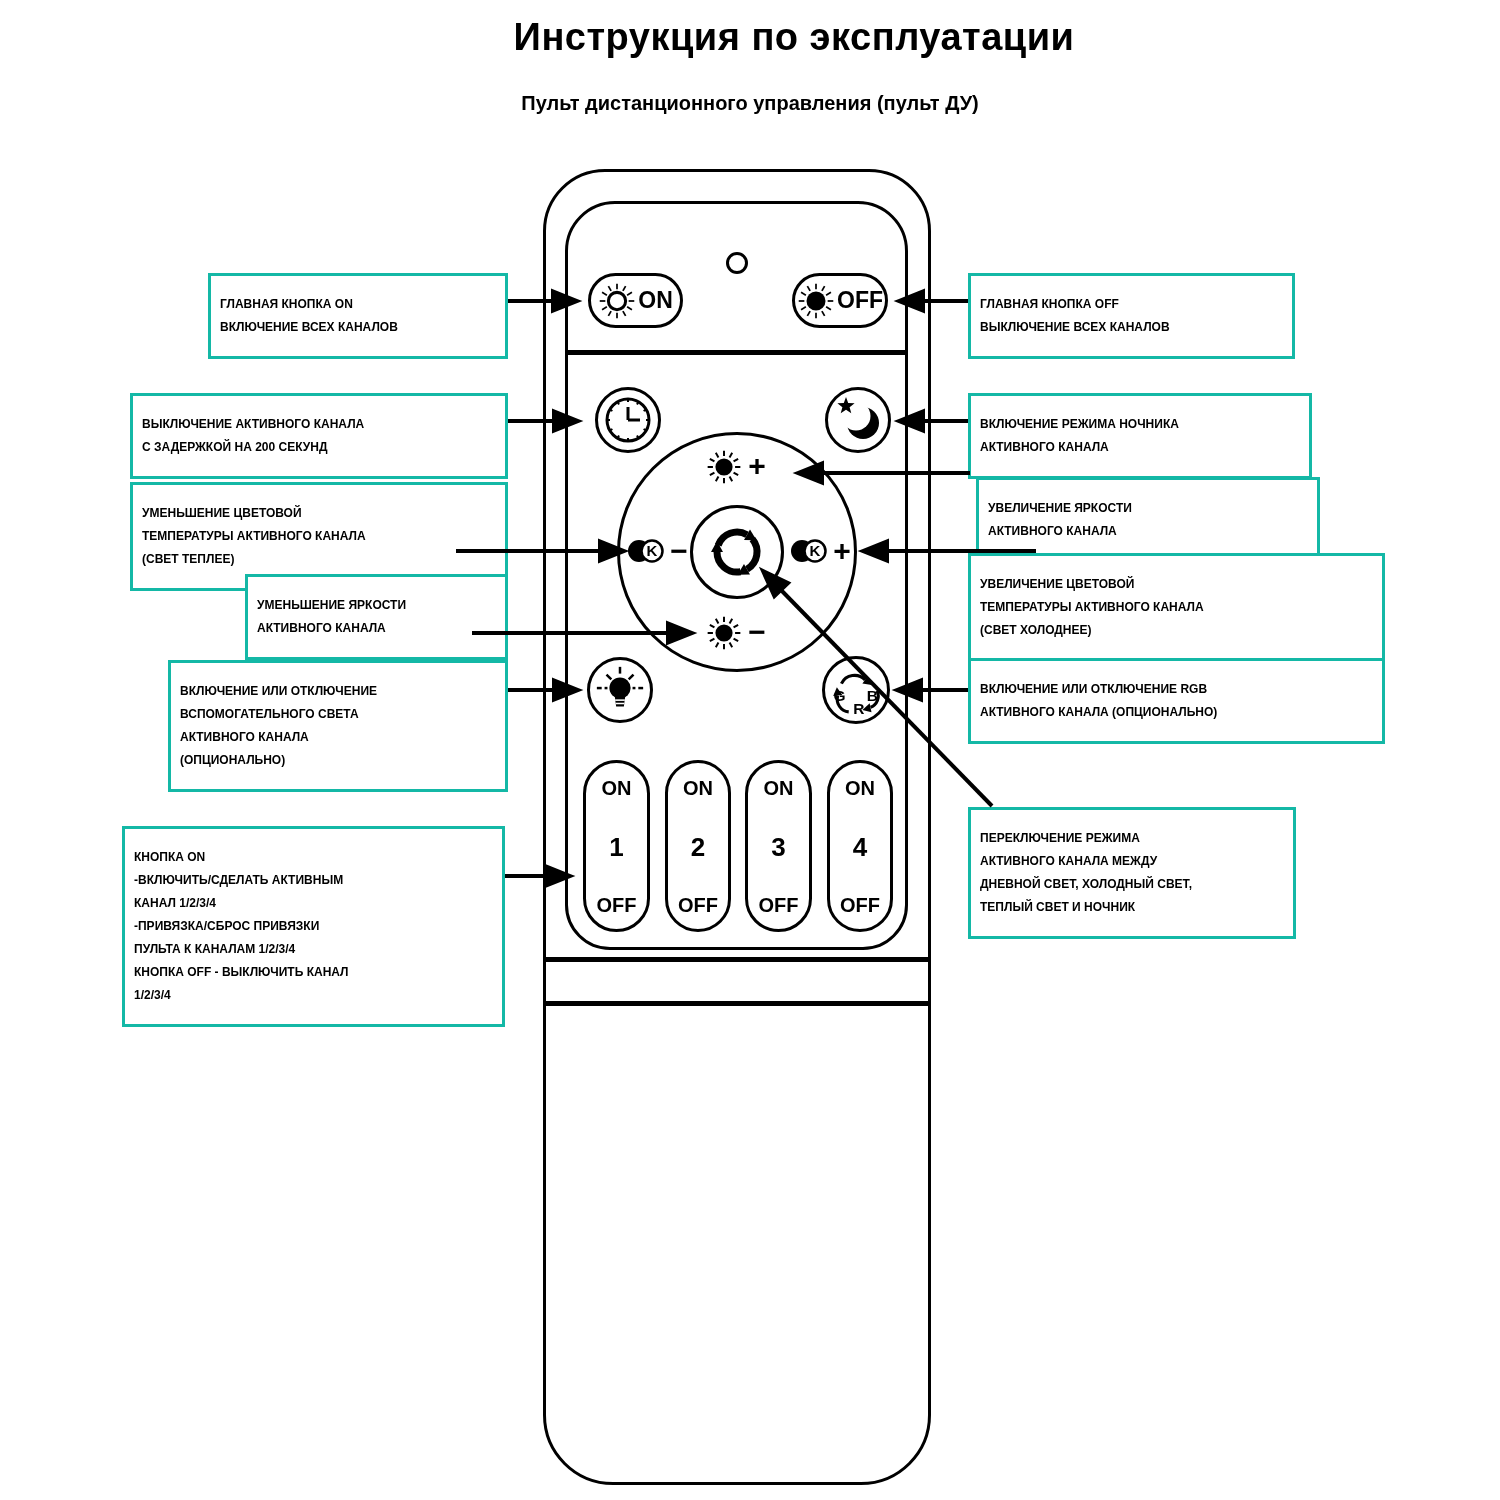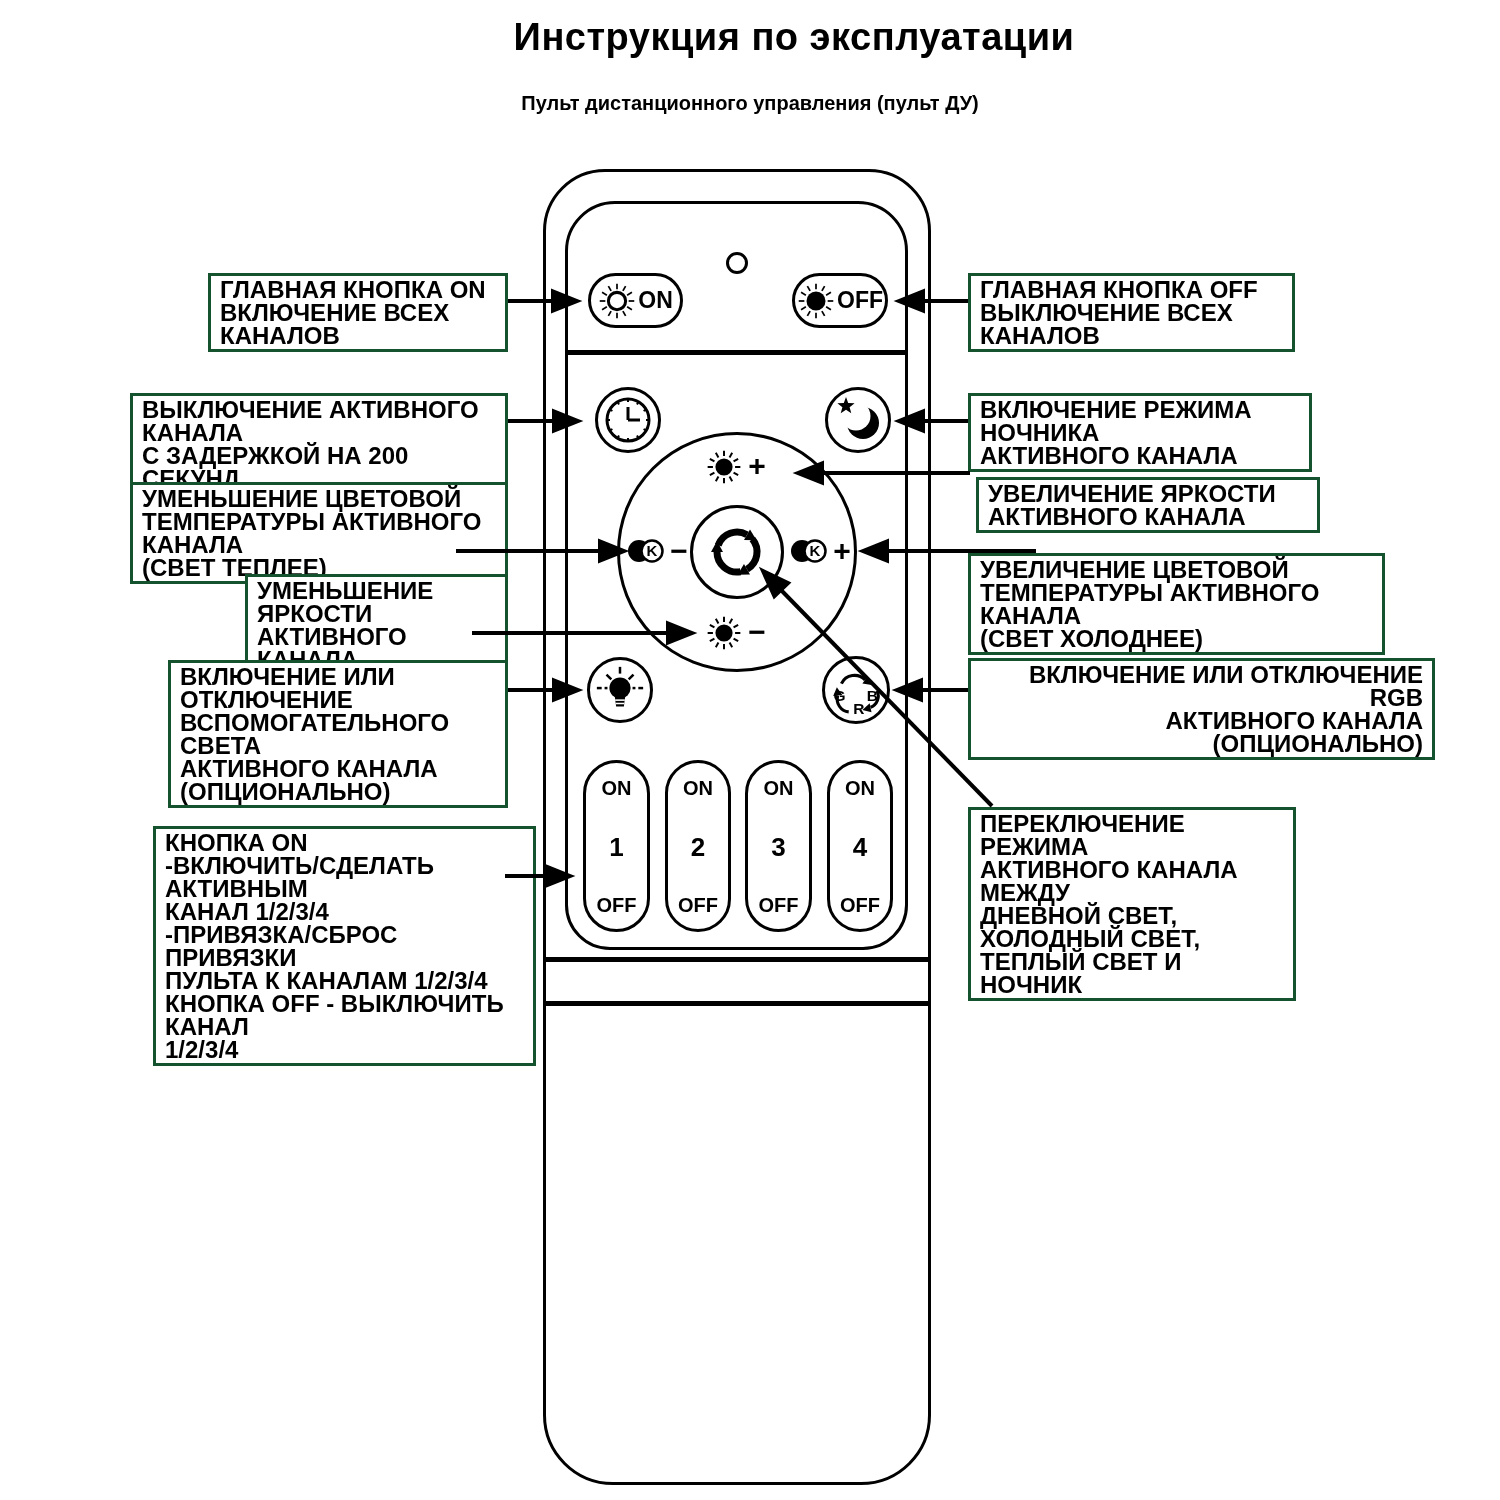--- a/index.html
+++ b/index.html
@@ -1,21 +1,21 @@
 <!DOCTYPE html>
 <html><head>
 <meta charset="utf-8">
 <style>
   html,body{margin:0;padding:0;background:#ffffff;}
   .canvas{position:relative;width:1500px;height:1500px;background:#ffffff;
           font-family:"Liberation Sans","DejaVu Sans",sans-serif;color:#000;overflow:hidden;}
   .abs{position:absolute;}
   .title{left:0;top:16px;width:1500px;text-align:center;font-size:38px;font-weight:bold;letter-spacing:0.5px;padding-left:44px;}
   .subtitle{left:0;top:92px;width:1500px;text-align:center;font-size:20px;font-weight:bold;}
-  .callout{border:3px solid #14532d;background:#fff;padding:2px 9px;font-size:24px;font-weight:bold;
+  .callout{border:3px solid #14b8a6;background:#fff;padding:17px 9px;font-size:12px;font-weight:bold;
            line-height:23px;white-space:pre-line;box-sizing:border-box;z-index:20;}
   
   .body-outline{left:543px;top:169px;width:388px;height:1316px;border:3px solid #000;
                 border-radius:62px 62px 70px 70px;box-sizing:border-box;background:#fff;z-index:1;}
   .face{left:565px;top:201px;width:343px;height:749px;border:3px solid #000;
         border-radius:50px 50px 45px 45px;box-sizing:border-box;z-index:2;}
   .led{left:726px;top:252px;width:22px;height:22px;border:3px solid #000;border-radius:50%;box-sizing:border-box;z-index:3;}
   .pill{border:3.5px solid #000;border-radius:28px;box-sizing:border-box;display:flex;align-items:center;
         justify-content:center;gap:2px;font-size:23px;font-weight:bold;z-index:3;background:#fff;}
   .sep{background:#000;z-index:3;}
@@ -279,38 +279,38 @@
 С ЗАДЕРЖКОЙ НА 200 СЕКУНД</div>
   <div class="abs callout" style="left:130px;top:482px;width:378px;">УМЕНЬШЕНИЕ ЦВЕТОВОЙ
 ТЕМПЕРАТУРЫ АКТИВНОГО КАНАЛА
 (СВЕТ ТЕПЛЕЕ)</div>
   <div class="abs callout" style="left:245px;top:574px;width:263px;">УМЕНЬШЕНИЕ ЯРКОСТИ
 АКТИВНОГО КАНАЛА</div>
   <div class="abs callout" style="left:168px;top:660px;width:340px;">ВКЛЮЧЕНИЕ ИЛИ ОТКЛЮЧЕНИЕ
 ВСПОМОГАТЕЛЬНОГО СВЕТА
 АКТИВНОГО КАНАЛА
 (ОПЦИОНАЛЬНО)</div>
-  <div class="abs callout" style="left:122px;top:826px;width:383px;margin-left:31px;">КНОПКА ON
+  <div class="abs callout" style="left:122px;top:826px;width:383px;">КНОПКА ON
 -ВКЛЮЧИТЬ/СДЕЛАТЬ АКТИВНЫМ
 КАНАЛ 1/2/3/4
 -ПРИВЯЗКА/СБРОС ПРИВЯЗКИ
 ПУЛЬТА К КАНАЛАМ 1/2/3/4
 КНОПКА OFF - ВЫКЛЮЧИТЬ КАНАЛ
 1/2/3/4</div>
 
   <div class="abs callout" style="left:968px;top:273px;width:327px;">ГЛАВНАЯ КНОПКА OFF
 ВЫКЛЮЧЕНИЕ ВСЕХ КАНАЛОВ</div>
   <div class="abs callout" style="left:968px;top:393px;width:344px;">ВКЛЮЧЕНИЕ РЕЖИМА НОЧНИКА
 АКТИВНОГО КАНАЛА</div>
   <div class="abs callout" style="left:968px;top:477px;width:344px;margin-left:8px;">УВЕЛИЧЕНИЕ ЯРКОСТИ
 АКТИВНОГО КАНАЛА</div>
   <div class="abs callout" style="left:968px;top:553px;width:417px;">УВЕЛИЧЕНИЕ ЦВЕТОВОЙ
 ТЕМПЕРАТУРЫ АКТИВНОГО КАНАЛА
 (СВЕТ ХОЛОДНЕЕ)</div>
-  <div class="abs callout" style="left:968px;top:658px;width:467px;text-align:right;">ВКЛЮЧЕНИЕ ИЛИ ОТКЛЮЧЕНИЕ RGB
+  <div class="abs callout" style="left:968px;top:658px;width:417px;">ВКЛЮЧЕНИЕ ИЛИ ОТКЛЮЧЕНИЕ RGB
 АКТИВНОГО КАНАЛА (ОПЦИОНАЛЬНО)</div>
   <div class="abs callout" style="left:968px;top:807px;width:328px;">ПЕРЕКЛЮЧЕНИЕ РЕЖИМА
 АКТИВНОГО КАНАЛА МЕЖДУ
 ДНЕВНОЙ СВЕТ, ХОЛОДНЫЙ СВЕТ,
 ТЕПЛЫЙ СВЕТ И НОЧНИК</div>
 
   <svg class="abs arrows" viewBox="0 0 1500 1500">
     <g stroke="#000" stroke-width="4" fill="#000">
 
       <line x1="508" y1="301" x2="554" y2="301"></line>

